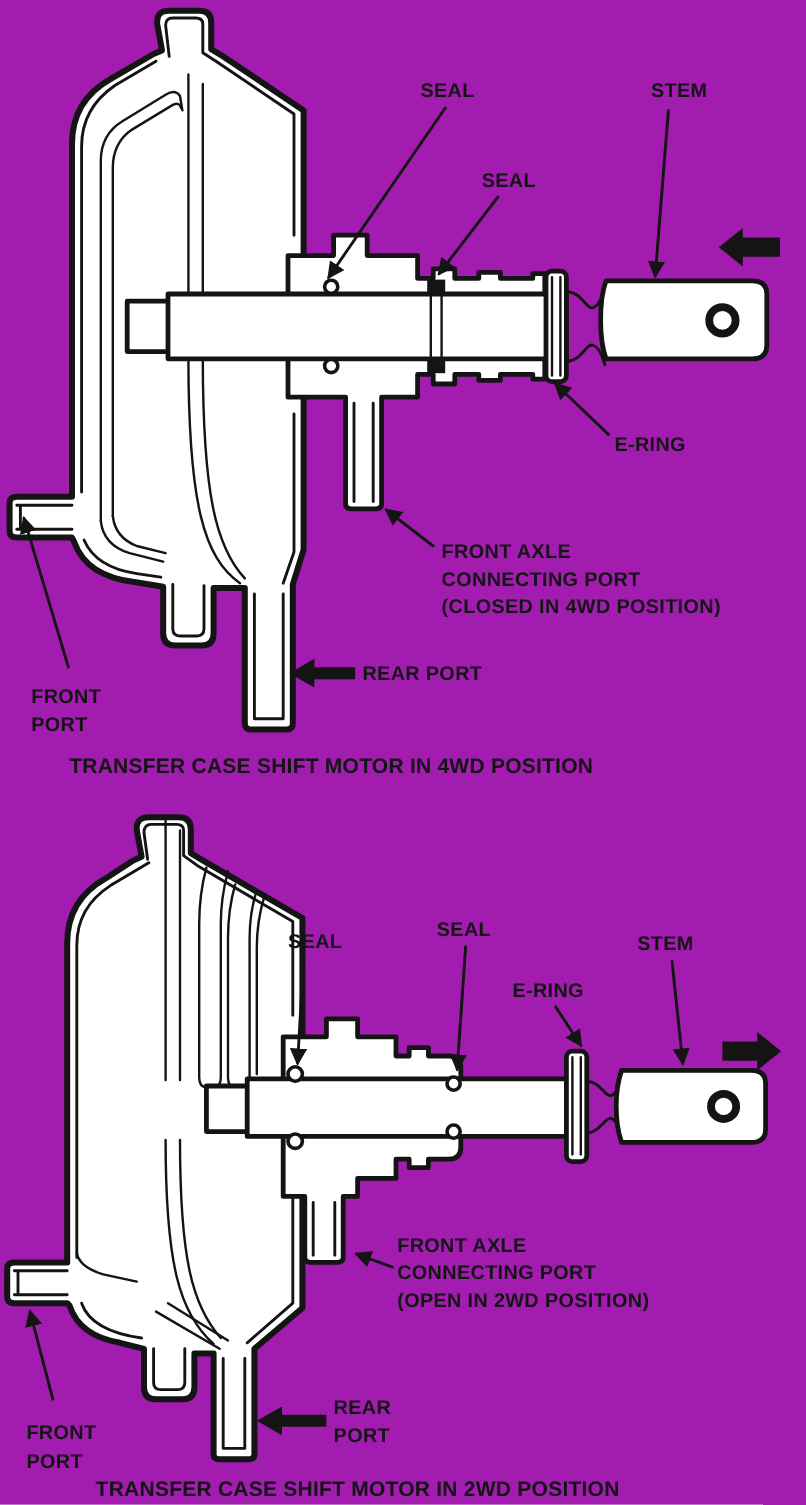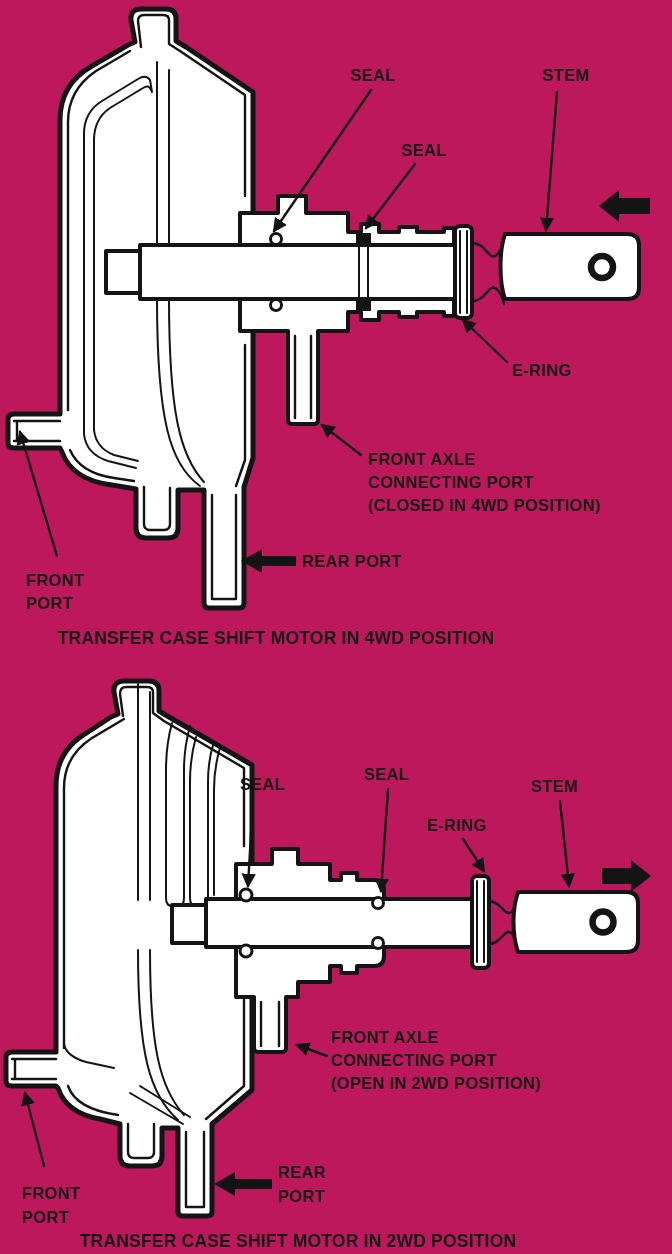--- a/index.html
+++ b/index.html
@@ -1,16 +1,16 @@
 <!DOCTYPE html>
 <html><head>
 <meta charset="utf-8">
 <style>
   html,body{margin:0;padding:0;background:#ffffff;}
-  #stage{position:relative;width:672px;height:1254px;background:#be185d;overflow:hidden;}
+  #stage{position:relative;width:672px;height:1254px;background:#a21caf;overflow:hidden;}
   svg{position:absolute;left:0;top:0;}
   svg text{font-family:"Liberation Sans","DejaVu Sans",sans-serif;font-weight:700;fill:#141414;}
   .lbl{font-size:16.5px;letter-spacing:.3px;}
   .cap{font-size:17.5px;letter-spacing:.2px;}
   .o{fill:#ffffff;stroke:#141414;stroke-width:5;stroke-linejoin:round;}
   .o4{fill:#ffffff;stroke:#141414;stroke-width:4;stroke-linejoin:round;}
   .i{fill:none;stroke:#141414;stroke-width:2.4;stroke-linejoin:round;stroke-linecap:round;}
   .thin{fill:none;stroke:#141414;stroke-width:2;stroke-linejoin:round;stroke-linecap:round;}
   .ldr{fill:none;stroke:#141414;stroke-width:2.4;stroke-linecap:round;}
   .solid{fill:#141414;stroke:none;}

